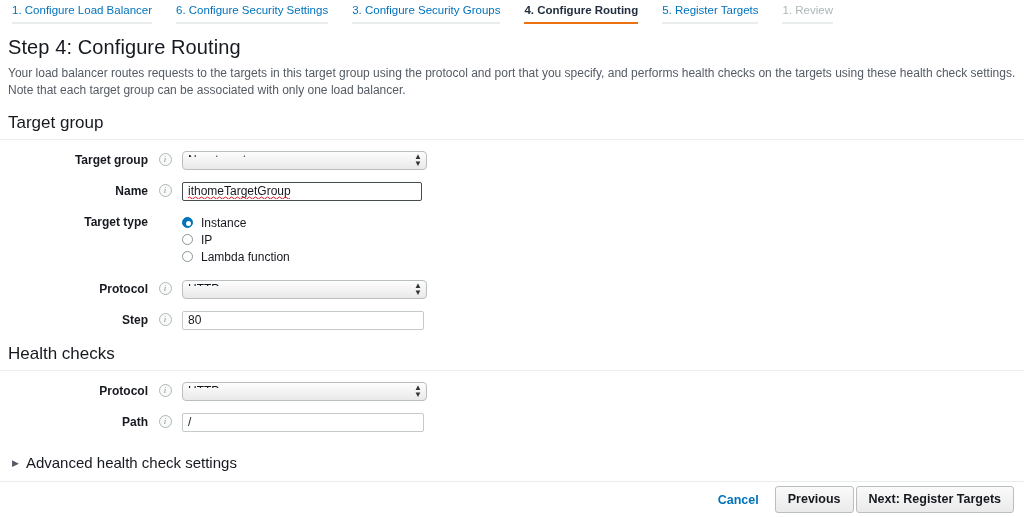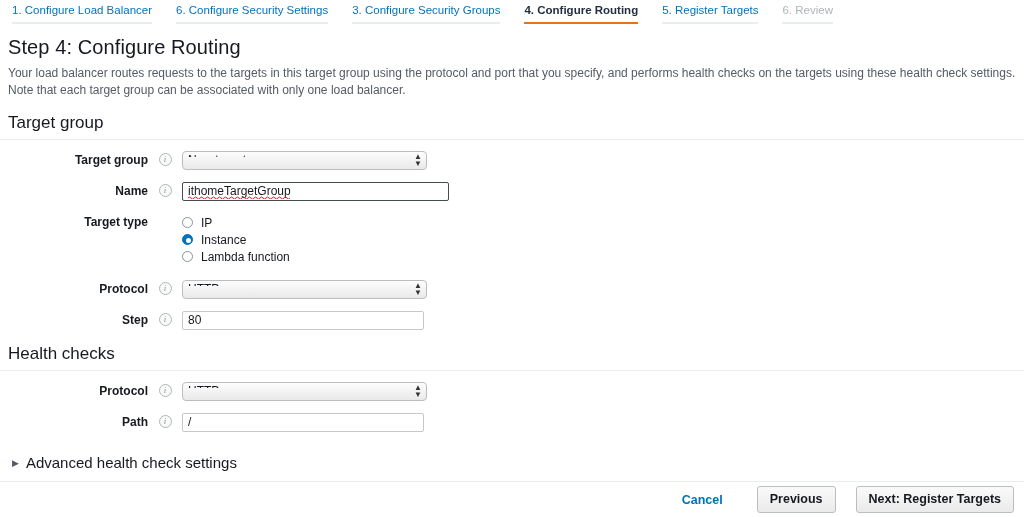--- a/index.html
+++ b/index.html
@@ -148,21 +148,21 @@
     font-size: 12px;
     font-family: "Liberation Sans", sans-serif;
     color: #16191f;
     padding: 0 5px;
     border: 1px solid #c4c9c9;
     border-radius: 2px;
     background: #ffffff;
   }
   .text-control.focused {
     border: 1px solid #444c4c;
-    width: 267px;
+    width: 240px;
   }
   .spellcheck-value {
     position: relative;
     display: inline-block;
   }
   .spell-underline {
     position: absolute;
     left: 6px;
     bottom: 2px;
     height: 3px;
@@ -245,21 +245,21 @@
     text-decoration: none;
   }
   .btn {
     font-size: 12.5px;
     font-weight: bold;
     color: #16191f;
     background: linear-gradient(#fafafa, #eaeaea);
     border: 1px solid #b9bfbf;
     border-radius: 3px;
     padding: 6px 12px;
-    margin-left: 20px;
+    margin-left: 2px;
     cursor: pointer;
     font-family: "Liberation Sans", sans-serif;
     line-height: 13px;
   }
 </style>
 </head>
 <body>
 
 <div class="wizard-tabs">
   <div class="wizard-tab">
@@ -276,21 +276,21 @@
   </div>
   <div class="wizard-tab active">
     <span>4. Configure Routing</span>
     <span class="tab-underline"></span>
   </div>
   <div class="wizard-tab">
     <span>5. Register Targets</span>
     <span class="tab-underline"></span>
   </div>
   <div class="wizard-tab disabled">
-    <span>6. Review</span>
+    <span>1. Review</span>
     <span class="tab-underline"></span>
   </div>
 </div>
 
 <div class="page-body">
 
   <h1 class="page-title">Step 4: Configure Routing</h1>
   <p class="page-desc">Your load balancer routes requests to the targets in this target group using the protocol and port that you specify, and performs health checks on the targets using these health check settings. Note that each target group can be associated with only one load balancer.</p>
 
   <h2 class="section-title">Target group</h2>
@@ -324,26 +324,26 @@
         </svg>
       </span>
     </div>
   </div>
 
   <div class="form-row">
     <div class="form-label">Target type</div>
     <div class="info-cell"></div>
     <div class="field-cell radio-group">
       <div class="radio-item">
+        <span class="radio-mark checked"></span>
+        <span class="radio-label">Instance</span>
+      </div>
+      <div class="radio-item">
         <span class="radio-mark"></span>
         <span class="radio-label">IP</span>
-      </div>
-      <div class="radio-item">
-        <span class="radio-mark checked"></span>
-        <span class="radio-label">Instance</span>
       </div>
       <div class="radio-item">
         <span class="radio-mark"></span>
         <span class="radio-label">Lambda function</span>
       </div>
     </div>
   </div>
 
   <div class="form-row" style="margin-top:14px;">
     <div class="form-label">Protocol</div>

